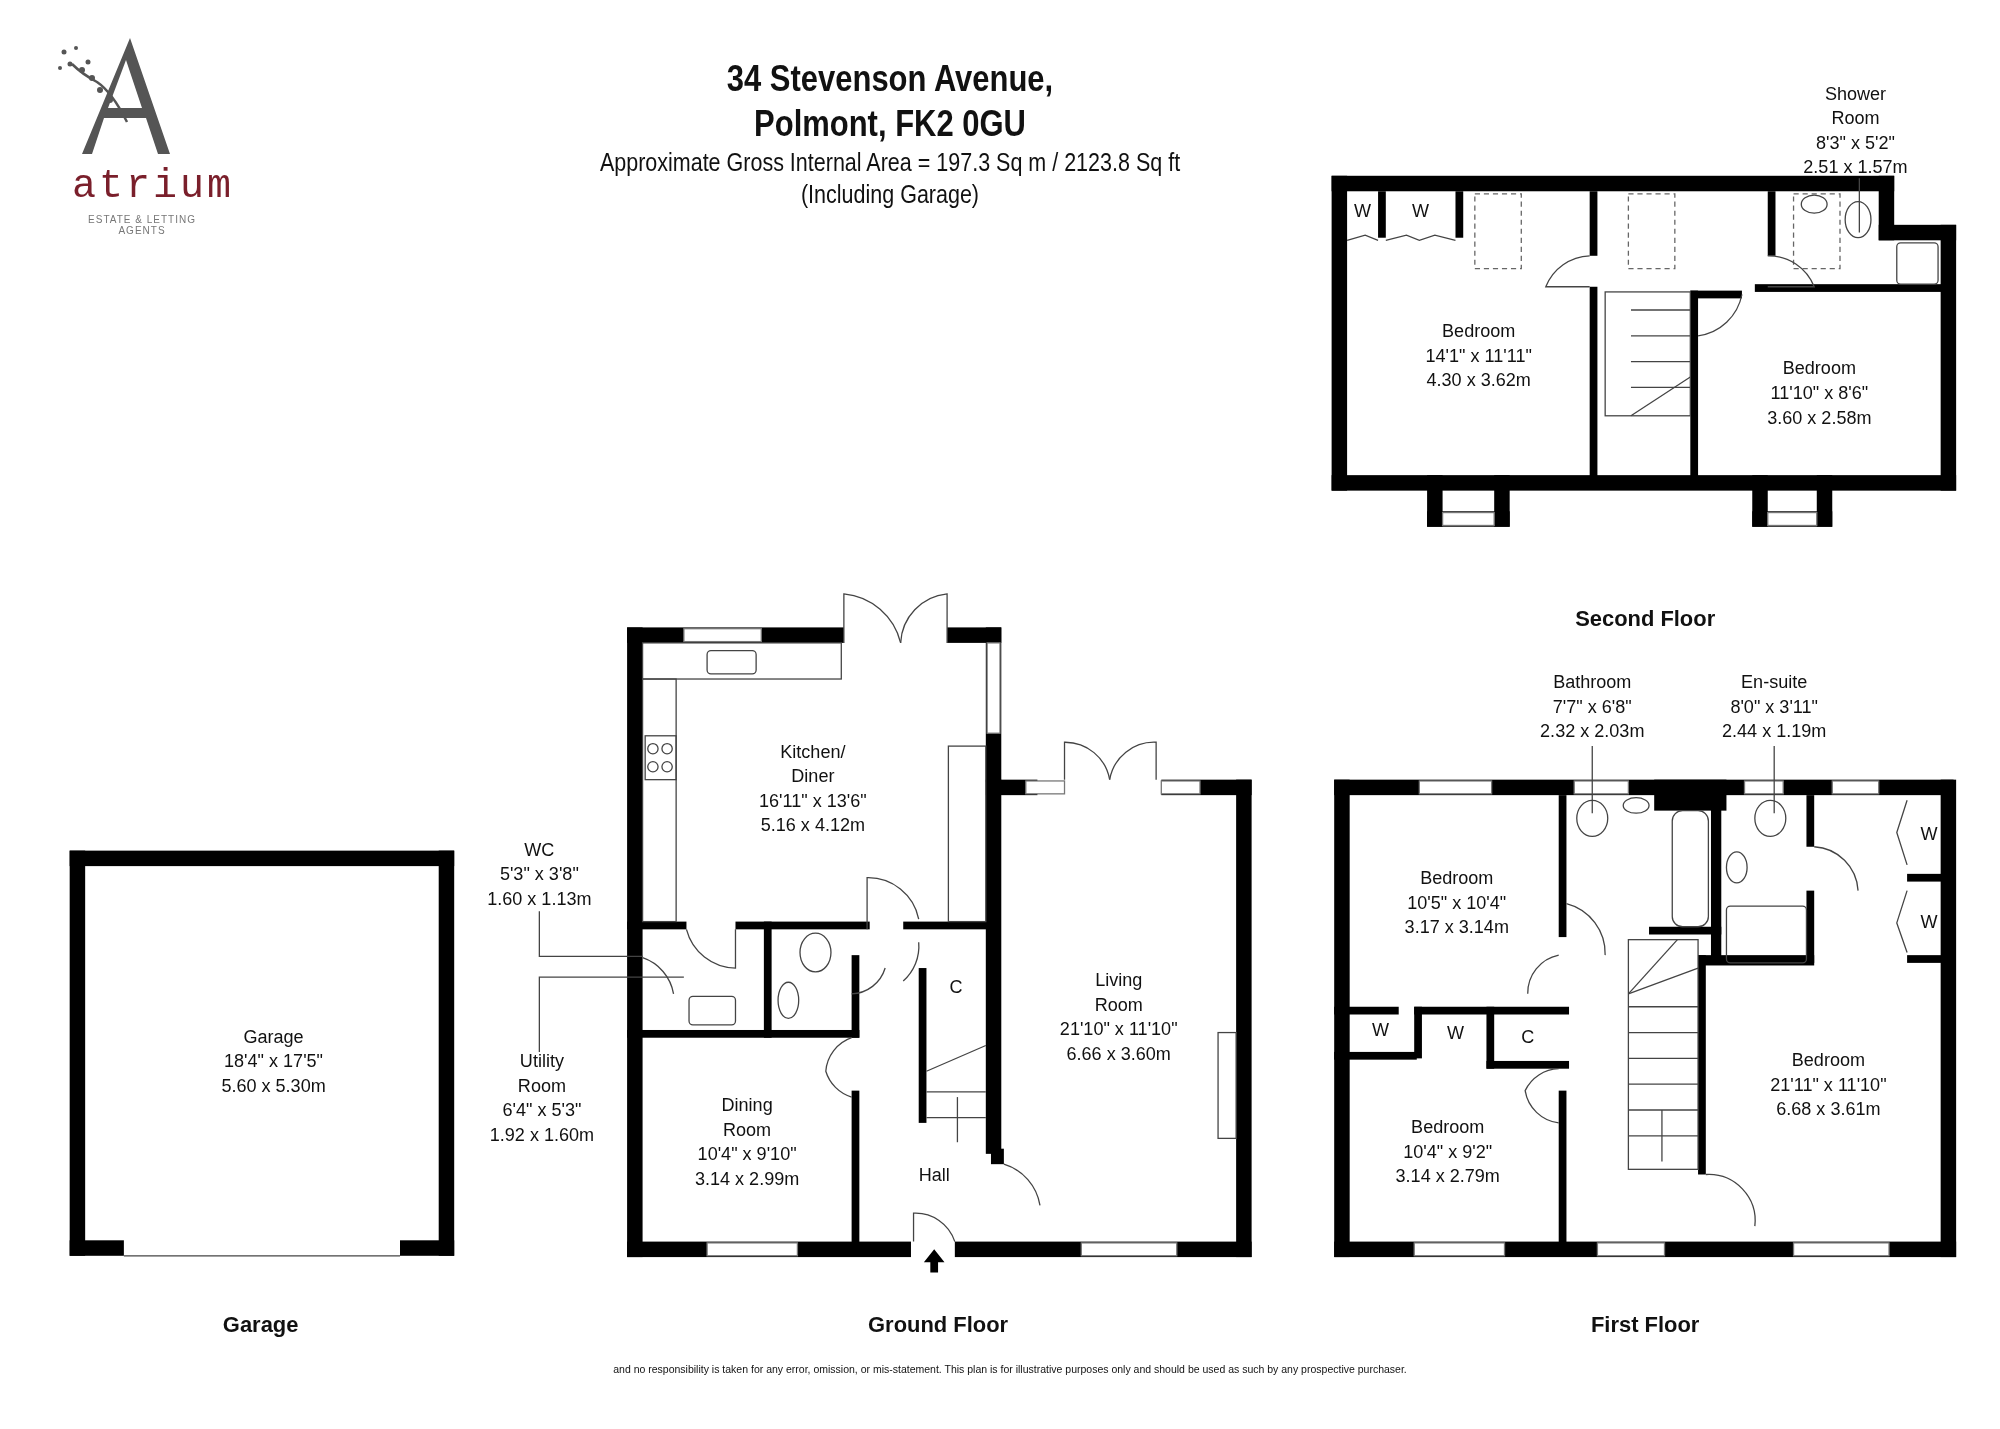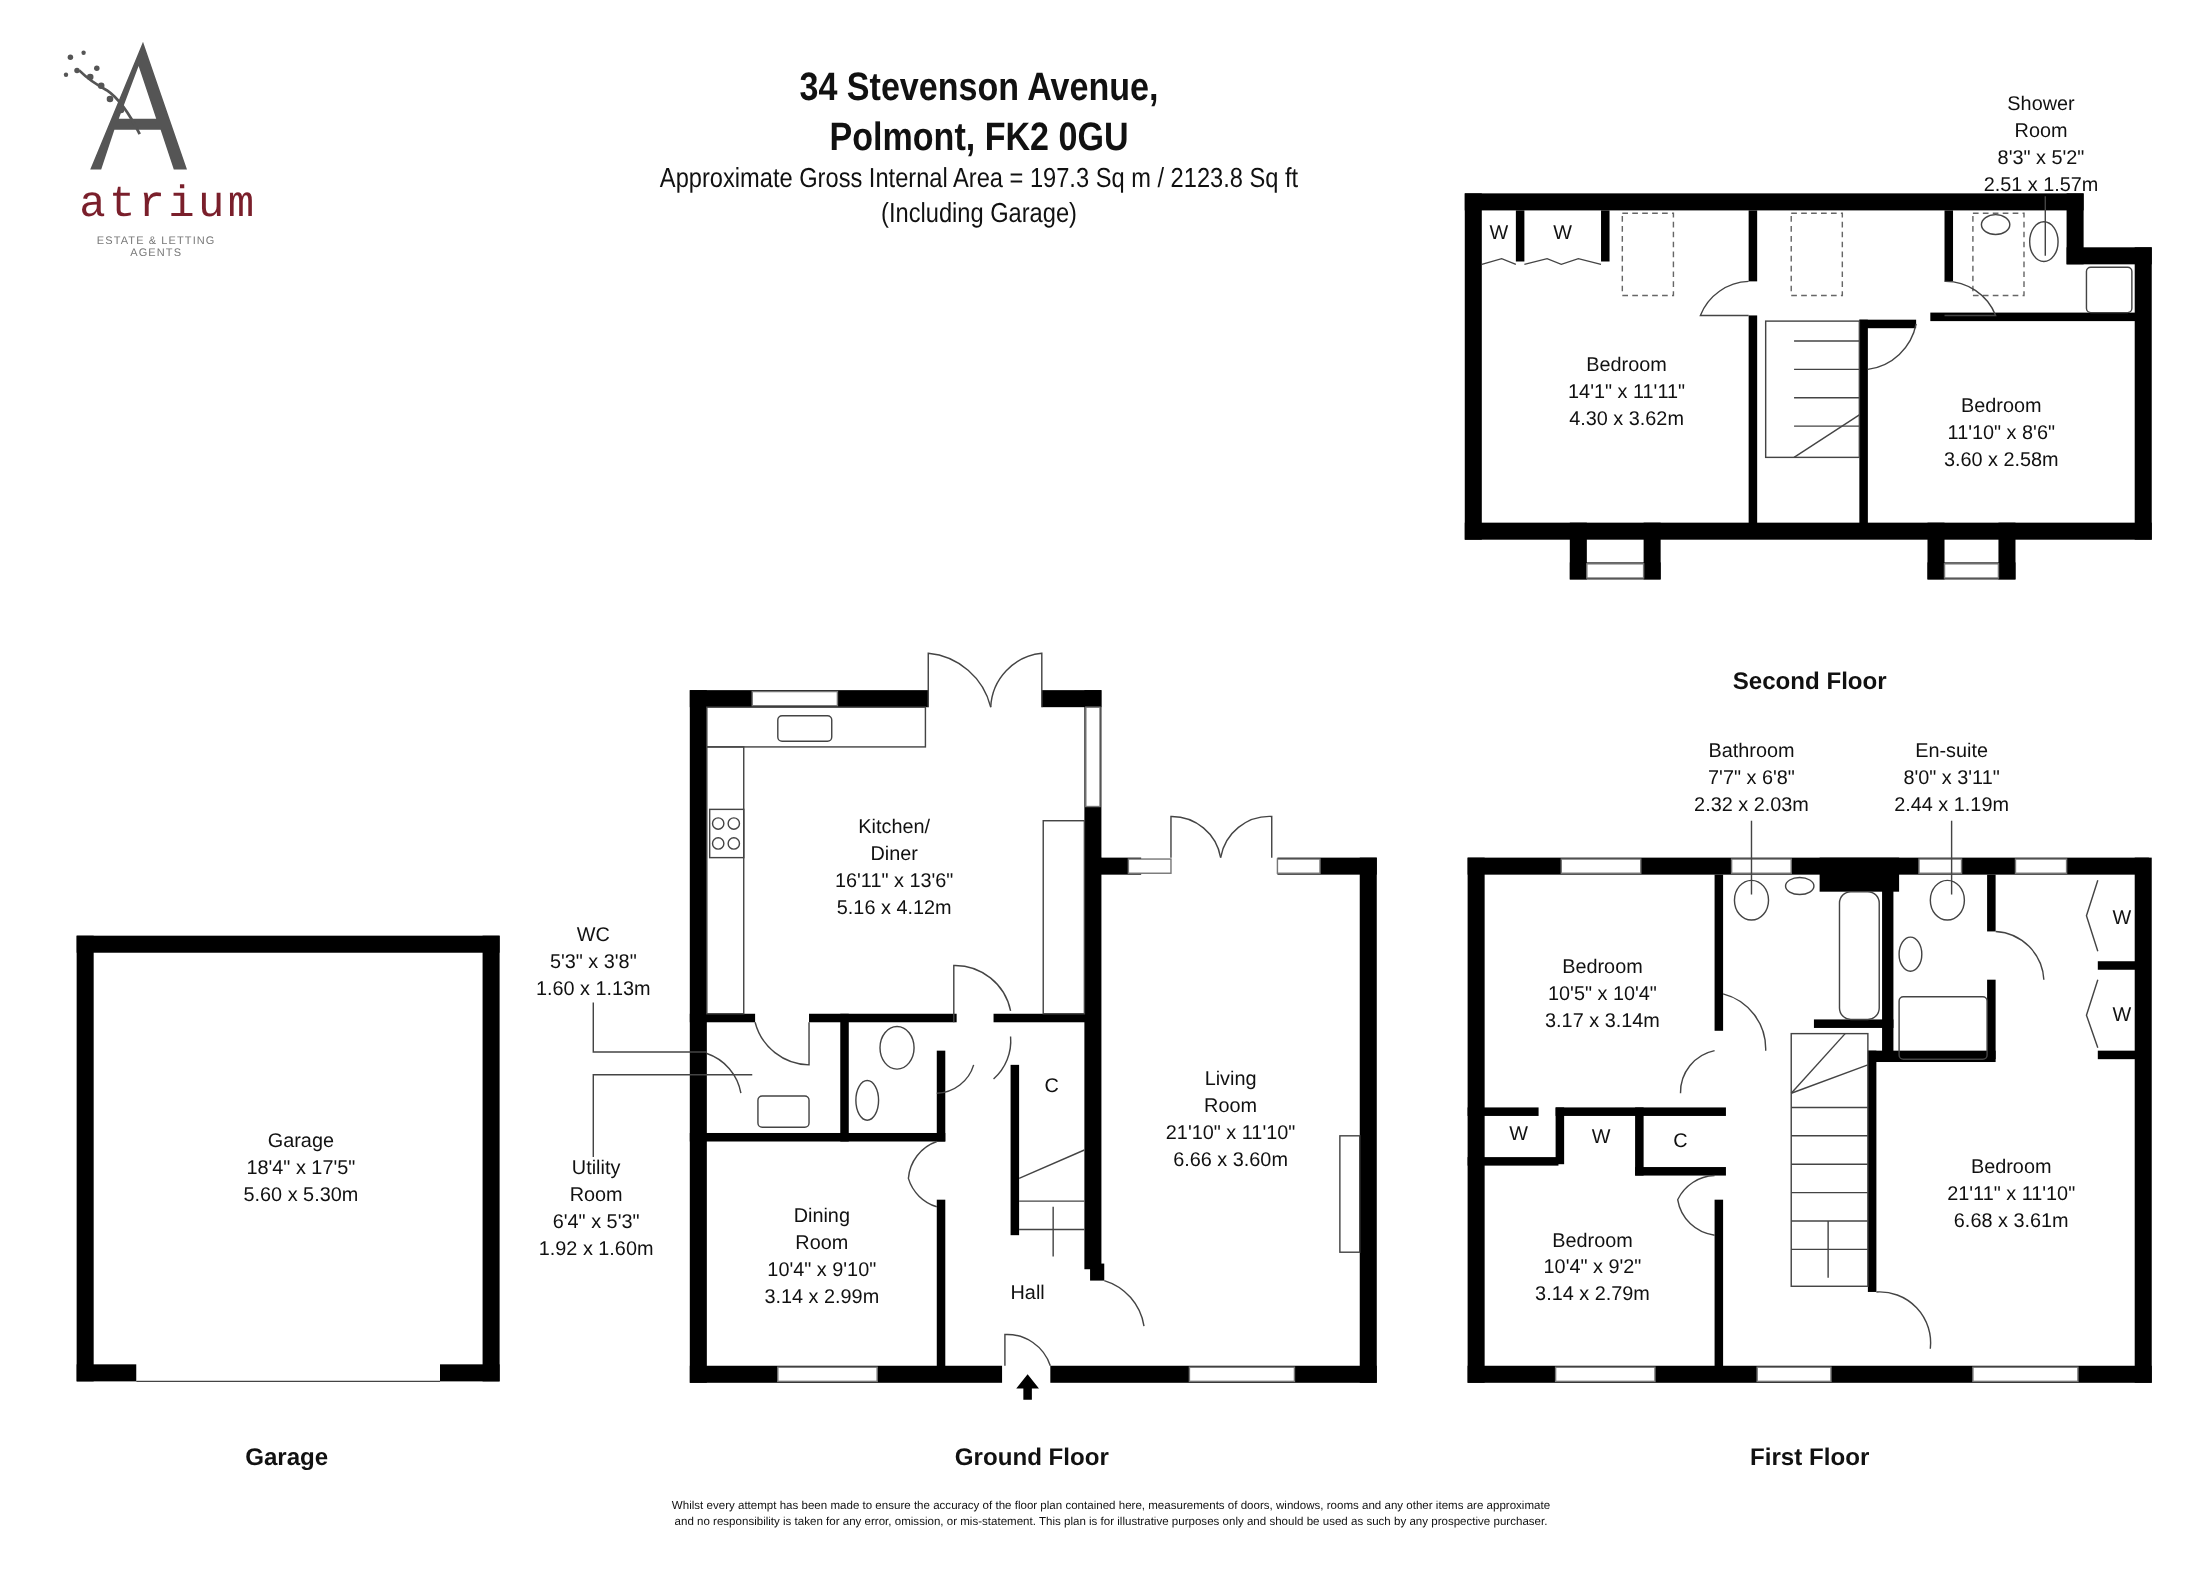--- a/index.html
+++ b/index.html
@@ -314,15 +314,14 @@
     <line class="thin" x1="1441" y1="138" x2="1441" y2="180"></line>
 
     <text class="lbl" x="1056" y="168">W</text>
     <text class="lbl" x="1101" y="168">W</text>
 
     <text class="flr" x="1275" y="485">Second Floor</text>
   </g>
 </svg>
 
 <div class="disc">
-  <div>Whilst every attempt has been made to ensure the accuracy of the floor plan contained here, measurements of doors, windows, rooms and any other items are approximate</div>
   <div>and no responsibility is taken for any error, omission, or mis-statement. This plan is for illustrative purposes only and should be used as such by any prospective purchaser.</div>
 </div>
 
 </body></html>

